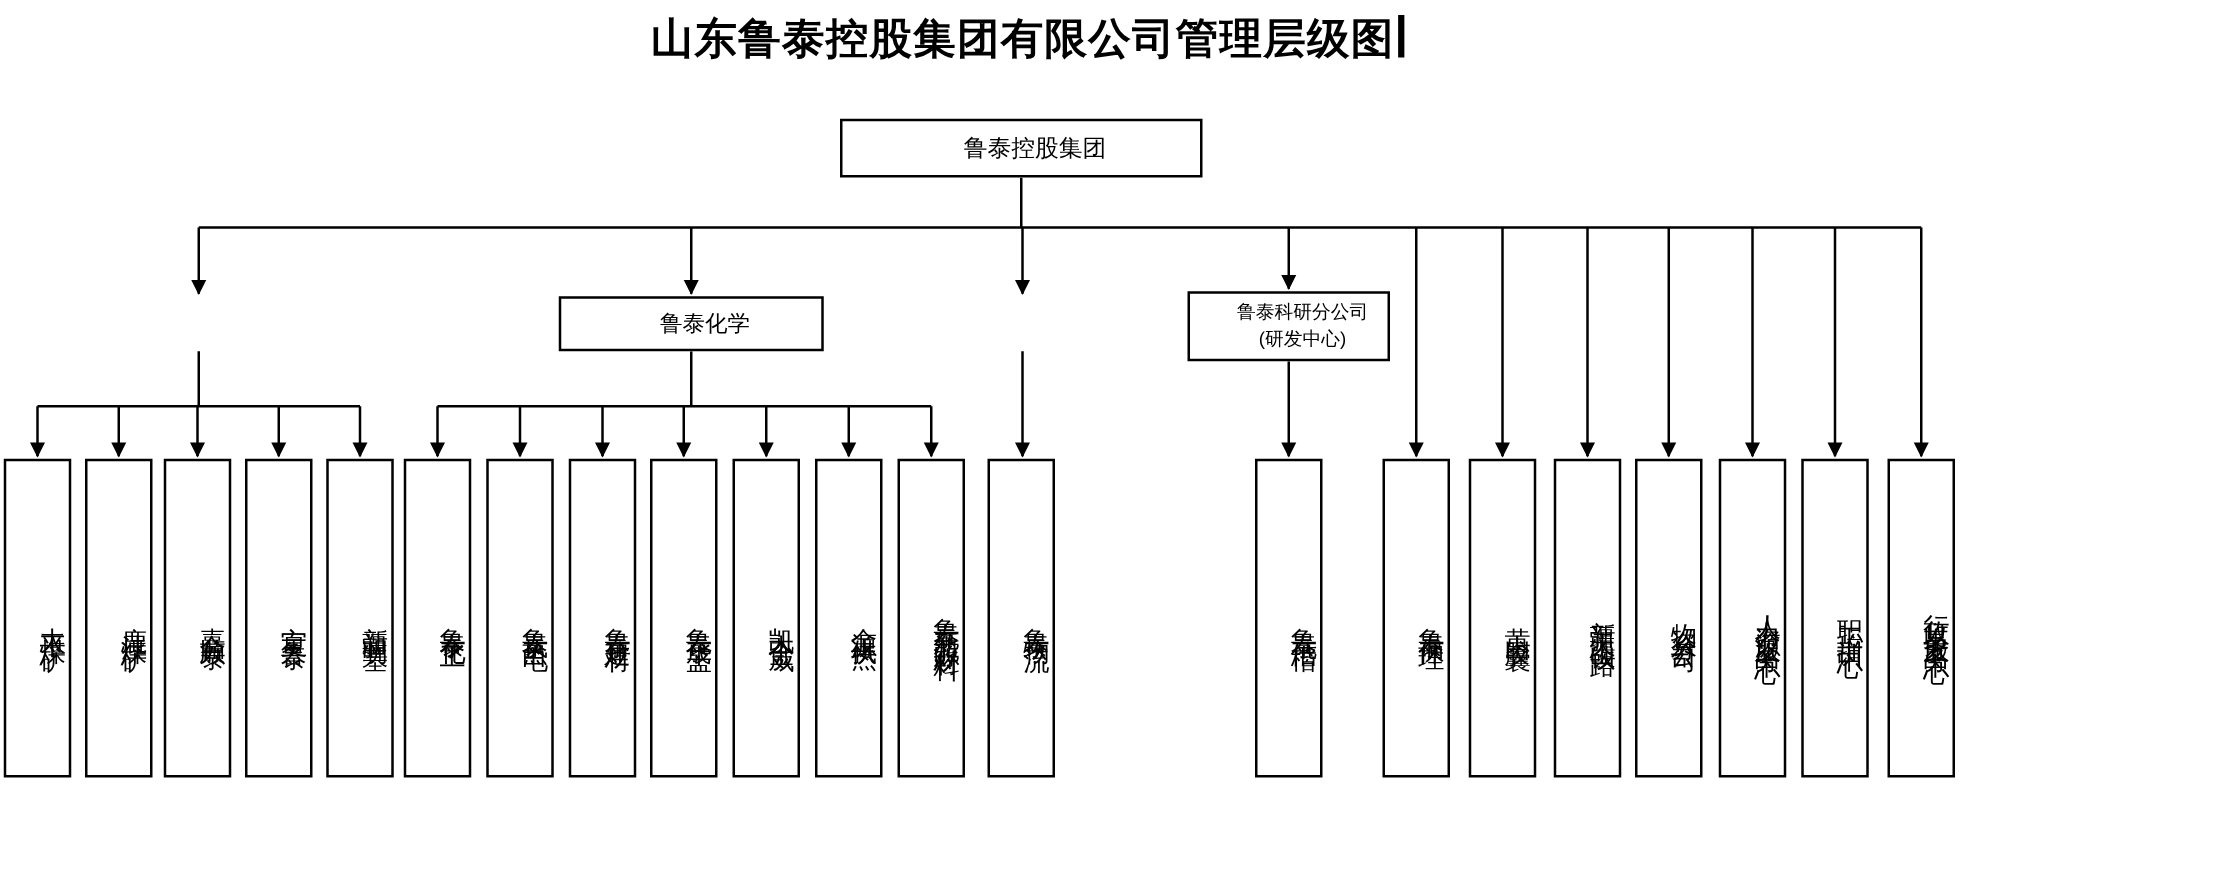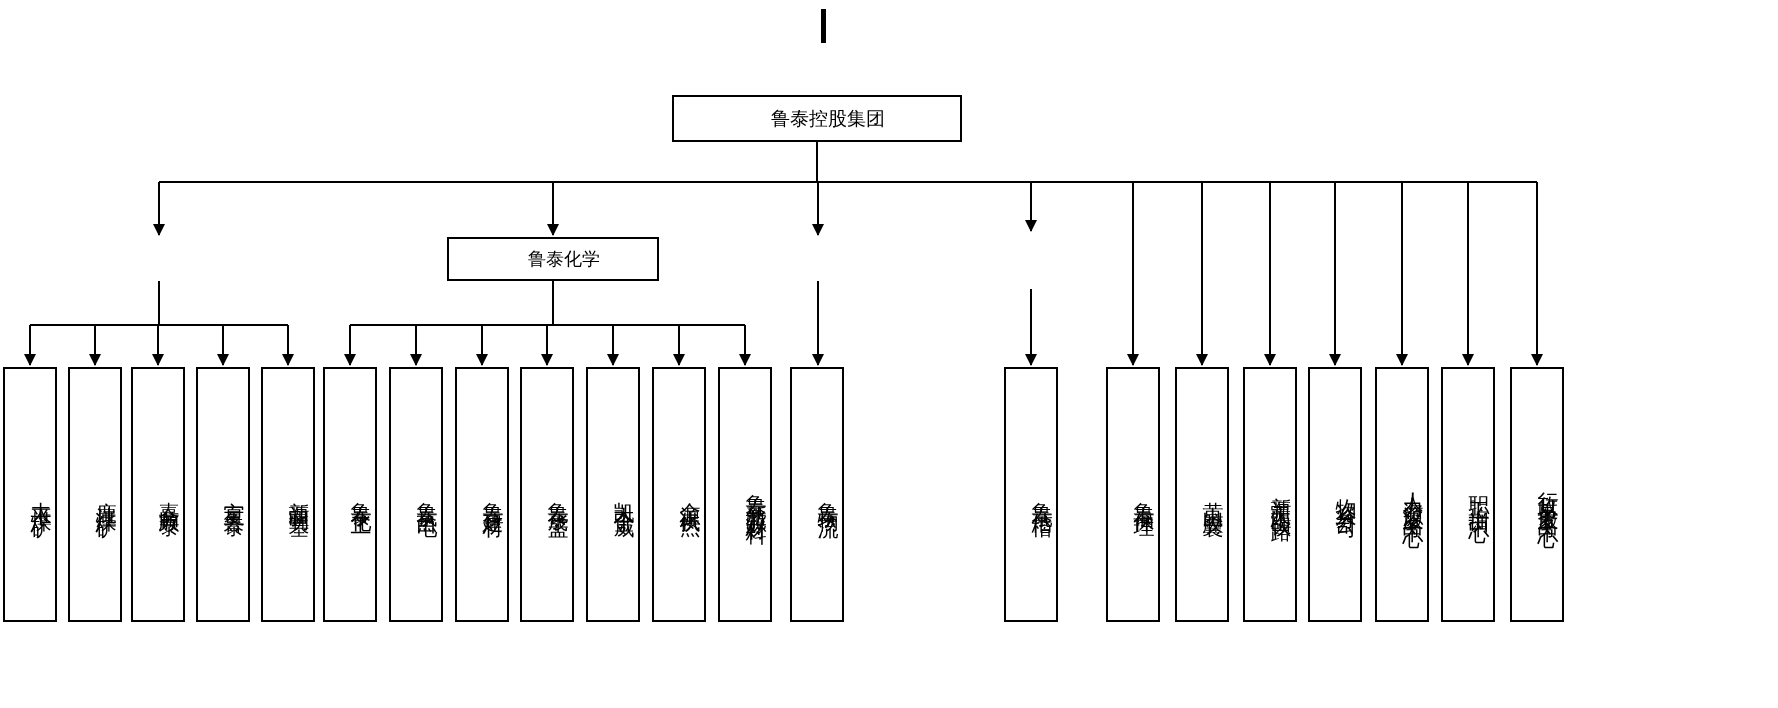--- a/index.html
+++ b/index.html
@@ -76,21 +76,21 @@
     font-size: 21px;
     letter-spacing: 5px;
     white-space: nowrap;
   }
 </style>
 </head>
 <body>
 
 <div class="canvas">
 
-  <h1 class="title"><span class="cursor"></span></h1>
+  <h1 class="title"><span>山东鲁泰控股集团有限公司管理层级图</span><span class="cursor"></span></h1>
 
   <svg class="connectors" width="1778" height="708" viewBox="0 0 1778 708">
     <defs>
       <marker id="arrow" markerUnits="userSpaceOnUse" markerWidth="14" markerHeight="14" refX="12" refY="7" orient="auto">
         <path d="M1,1 L13,7 L1,13 Z" fill="#000" stroke="none"></path>
       </marker>
     </defs>
     <g stroke="#000" stroke-width="2" fill="none">
 
       <path d="M817 142 V182"></path>
@@ -132,20 +132,24 @@
     </g>
   </svg>
 
   <div class="box root-box">
     <span>鲁泰控股集团</span>
   </div>
 
   <div class="box div-box chem">
     <span>鲁泰化学</span>
   </div>
+  <div class="box div-box research">
+    <span class="pre-line">鲁泰科研分公司
+(研发中心)</span>
+  </div>
 
   <div class="box leaf-box" style="left:3px">
     <span class="vtext">太平煤矿</span>
   </div>
   <div class="box leaf-box" style="left:68px">
     <span class="vtext">鹿洼煤矿</span>
   </div>
   <div class="box leaf-box" style="left:131px">
     <span class="vtext">嘉合顺泰</span>
   </div>

